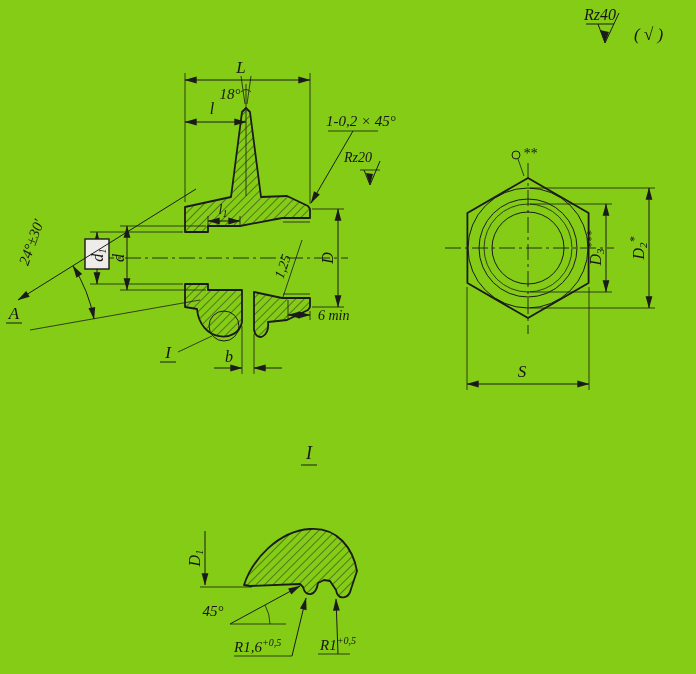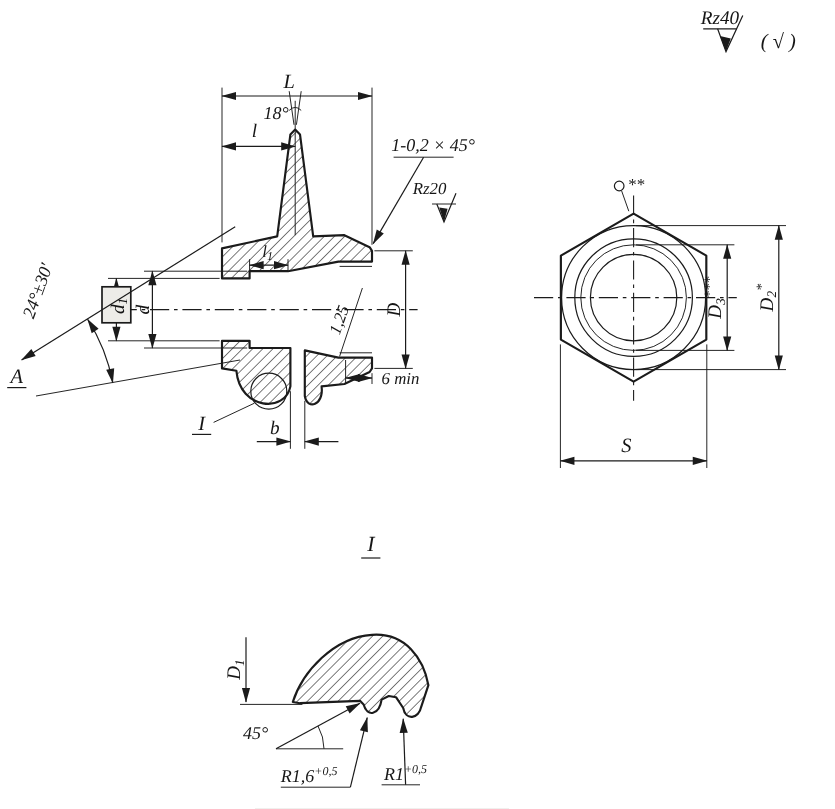--- a/index.html
+++ b/index.html
@@ -1,16 +1,16 @@
 <!DOCTYPE html>
 <html><head>
 <meta charset="utf-8">
 <style>
   html,body{margin:0;padding:0;background:#d8d6d2;}
-  .stage{width:696px;height:674px;background:#ffffff;position:relative;overflow:hidden;}
+  .stage{width:696px;height:674px;background:#84cc16;position:relative;overflow:hidden;}
   svg{display:block;}
   text{font-family:"Liberation Serif", serif;font-style:italic;fill:#161616;}
   .outline{stroke:#1b1b1b;stroke-width:1.8;fill:none;stroke-linejoin:round;}
   .hatched{fill:url(#hat);stroke:#1b1b1b;stroke-width:1.8;stroke-linejoin:round;}
   .thin{stroke:#1b1b1b;stroke-width:1;fill:none;}
   .xthin{stroke:#1b1b1b;stroke-width:.8;fill:none;}
   .dim{stroke:#1b1b1b;stroke-width:1;fill:none;}
   .center{stroke:#1b1b1b;stroke-width:.9;stroke-dasharray:16 4 3 4;fill:none;}
   .boxed{fill:#edece8;stroke:#1b1b1b;stroke-width:1.4;}
 </style>

